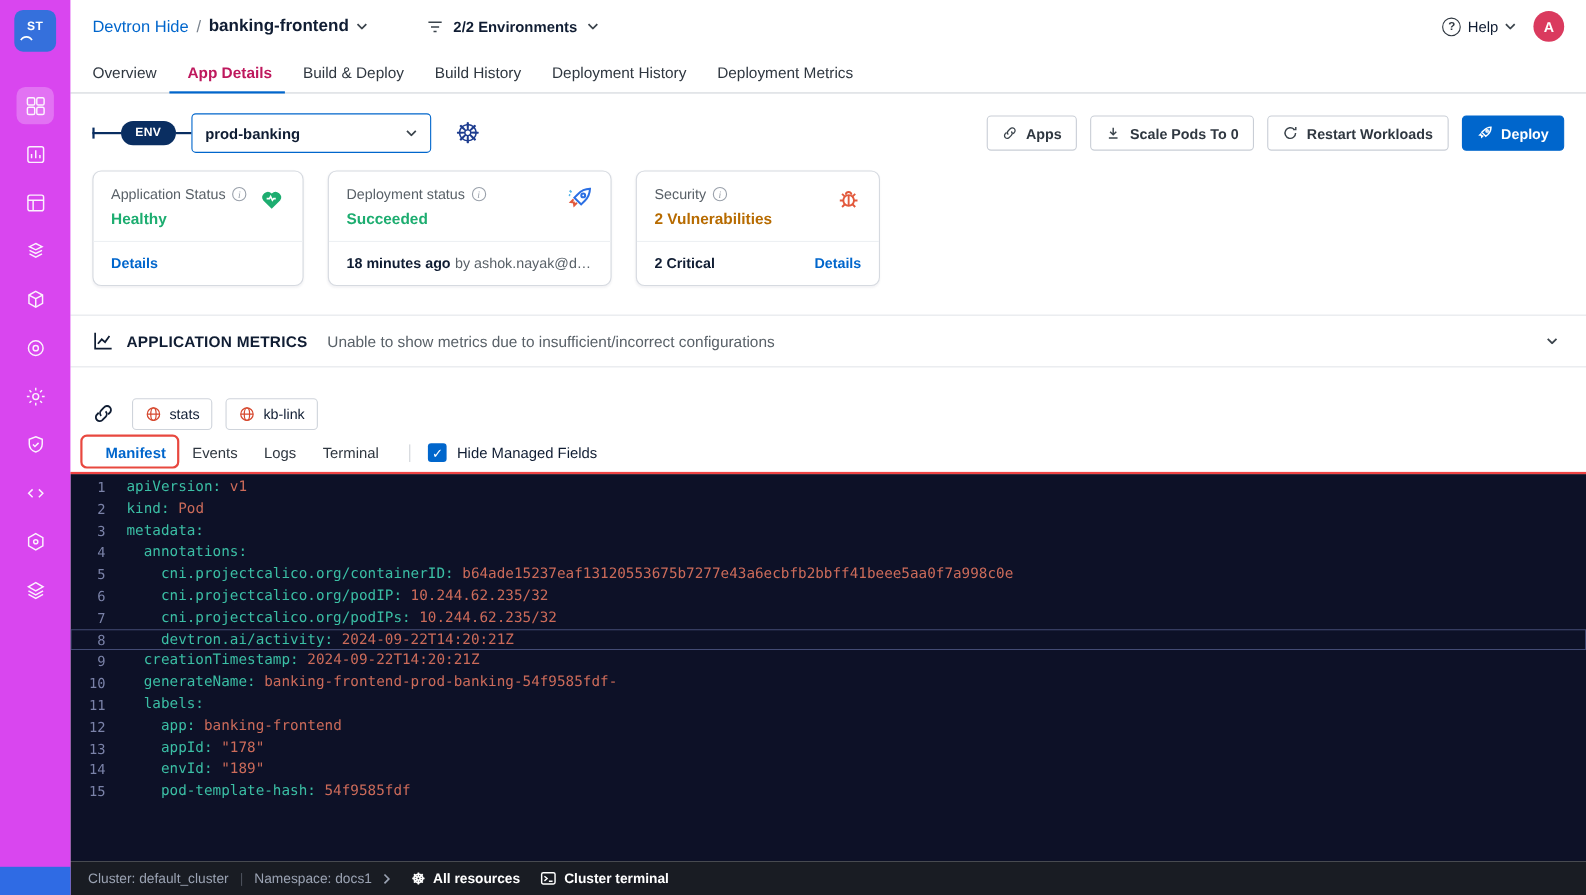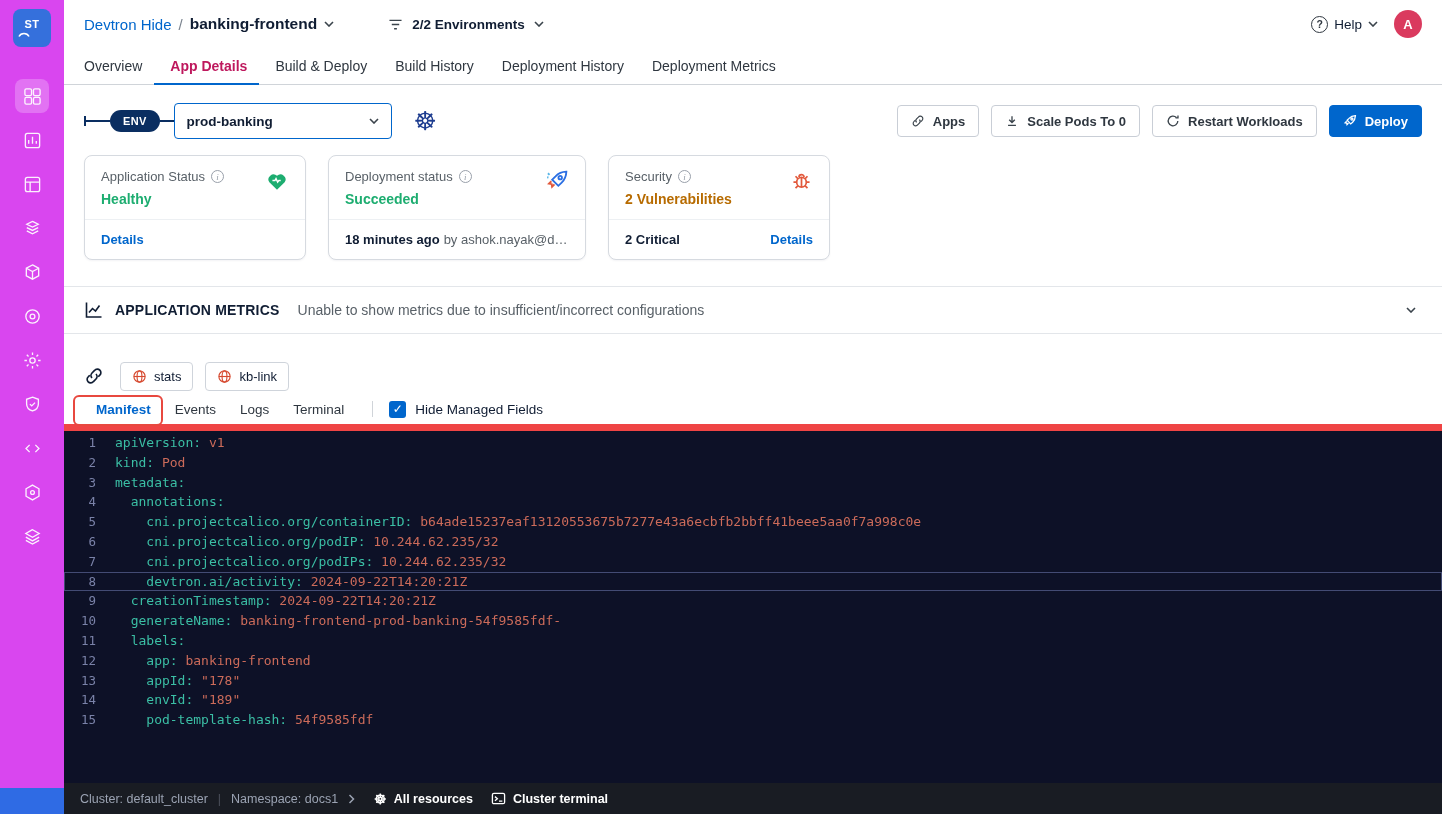--- a/index.html
+++ b/index.html
@@ -58,21 +58,21 @@
   .env-actions{margin-left:auto;display:flex;align-items:center;gap:12px}
   .btn{height:32px;display:flex;align-items:center;gap:8px;padding:0 13px;border:1px solid #C9CED6;border-radius:4px;
     background:#fff;font-size:13px;font-weight:600;color:#2F3740;cursor:pointer;white-space:nowrap}
   .btn svg{width:14px;height:14px;stroke:#3B444C;fill:none;stroke-width:1.5}
   .btn.primary{background:#0066CC;border-color:#0066CC;color:#fff}
   .btn.primary svg{stroke:#fff}
 
   
   .cards{display:flex;gap:22px;padding:16px 20px 0;flex-shrink:0}
   .card{border:1px solid #D6DAE0;border-radius:8px;background:#fff;box-shadow:0 1px 2px rgba(16,29,51,.05)}
-  .card.w1{width:222px}.card.w2{width:258px}.card.w3{width:222px}
+  .card.w1{width:192px}.card.w2{width:258px}.card.w3{width:222px}
   .card-top{padding:13px 16px 12px;display:flex;justify-content:space-between;align-items:flex-start}
   .card-title-row{display:flex;align-items:center;gap:6px;font-size:13px;color:#596168}
   .info-dot{width:13px;height:13px;border-radius:50%;border:1px solid #99A0AA;color:#99A0AA;font-size:9px;
     display:inline-flex;align-items:center;justify-content:center;font-family:"Liberation Serif",serif;font-style:italic}
   .card-value{font-size:14px;font-weight:600;margin-top:7px}
   .card-value.green{color:#1DAD70}
   .card-value.amber{color:#B76B00}
   .card-foot{border-top:1px solid #EDF0F3;padding:0 16px;height:40px;display:flex;align-items:center;font-size:13px;gap:4px;
     white-space:nowrap;overflow:hidden}
   .link{color:#0066CC;font-weight:600;cursor:pointer}
@@ -97,21 +97,21 @@
   
   .res-tabs{margin-top:28px;height:38px;border-bottom:1px solid #D0D4D9;display:flex;align-items:center;padding:0 20px;flex-shrink:0}
   .res-tab{display:flex;align-items:center;gap:9px;font-size:13.5px;font-weight:600;color:#101D33;padding:0 6px;height:100%;cursor:pointer}
   .res-sep{width:1px;height:16px;background:#D0D4D9;margin:0 14px}
   .pod-tab{display:flex;align-items:center;gap:11px;margin-left:14px;height:38px;padding:0 14px;border:1px solid #D0D4D9;
     border-bottom:1px solid #fff;border-radius:8px 8px 0 0;font-size:13.5px;font-weight:bold;color:#101D33;position:relative;
     top:1px;background:#fff;cursor:pointer}
   .close-x{color:#7A838E;font-size:17px;font-weight:normal;line-height:1;cursor:pointer}
 
   
-  .sub-tabs{height:37px;border-bottom:7px solid #ef4444;display:flex;align-items:center;padding:0 20px;flex-shrink:0;position:relative}
+  .sub-tabs{height:37px;border-bottom:2px solid #ef4444;display:flex;align-items:center;padding:0 20px;flex-shrink:0;position:relative}
   .sub-tab{padding:0 12px;font-size:13.5px;color:#2F3740;cursor:pointer;height:100%;display:flex;align-items:center}
   .sub-tab.active{color:#0066CC;font-weight:600}
   .sub-sep{width:1px;height:16px;background:#D0D4D9;margin:0 16px}
   .cb{width:17px;height:17px;border-radius:3px;background:#0066CC;display:flex;align-items:center;justify-content:center;
     color:#fff;font-size:12px;cursor:pointer;line-height:1}
   .cb-label{margin-left:9px;font-size:13.5px;color:#101D33}
   .annotation-box{position:absolute;left:9px;top:1px;width:90px;height:31px;border:2.5px solid #E8483F;border-radius:6px;pointer-events:none}
 
   
   .code-area{flex:1;min-height:0;background:#0D1127;overflow:hidden;padding-top:2px}

